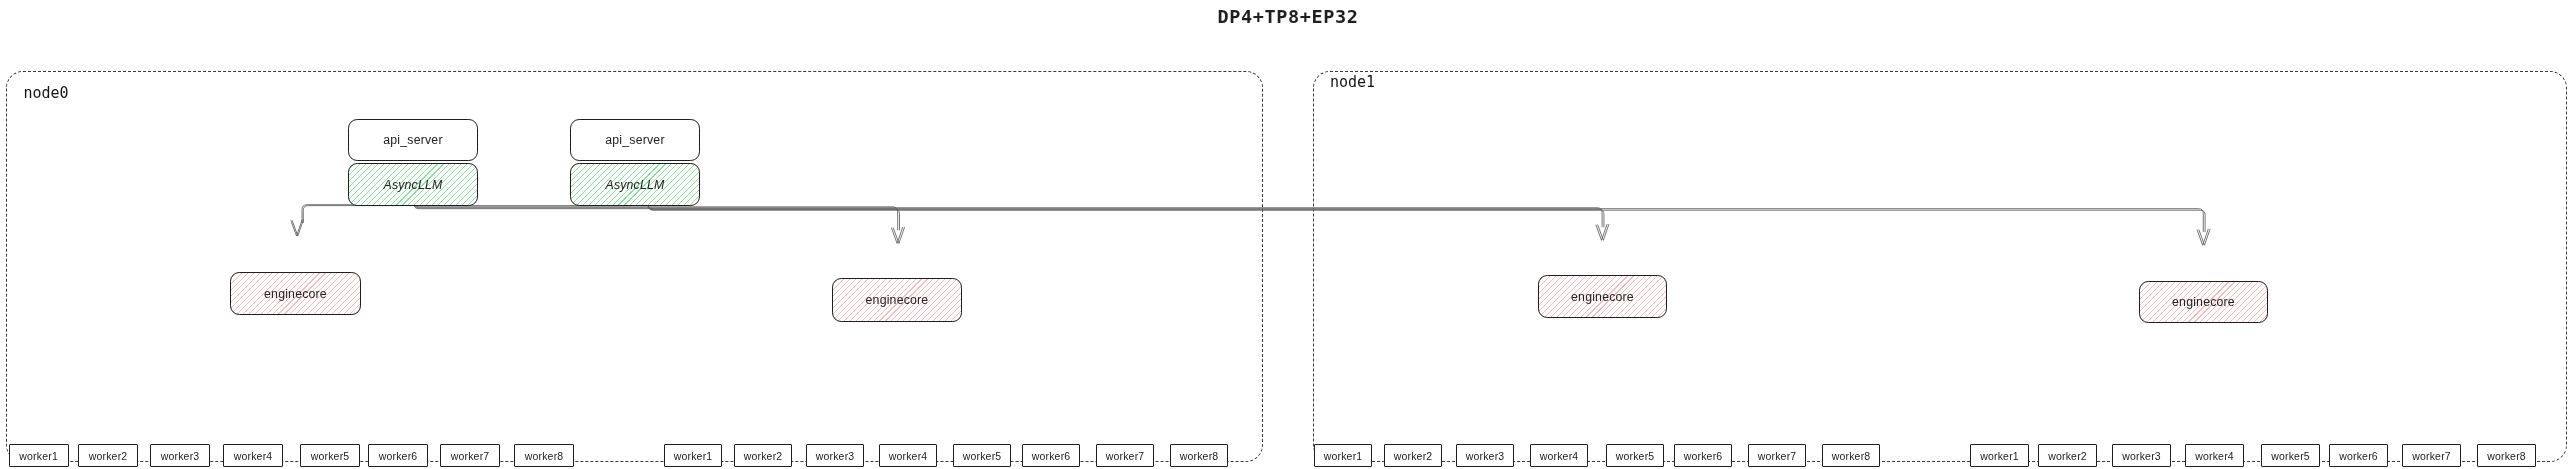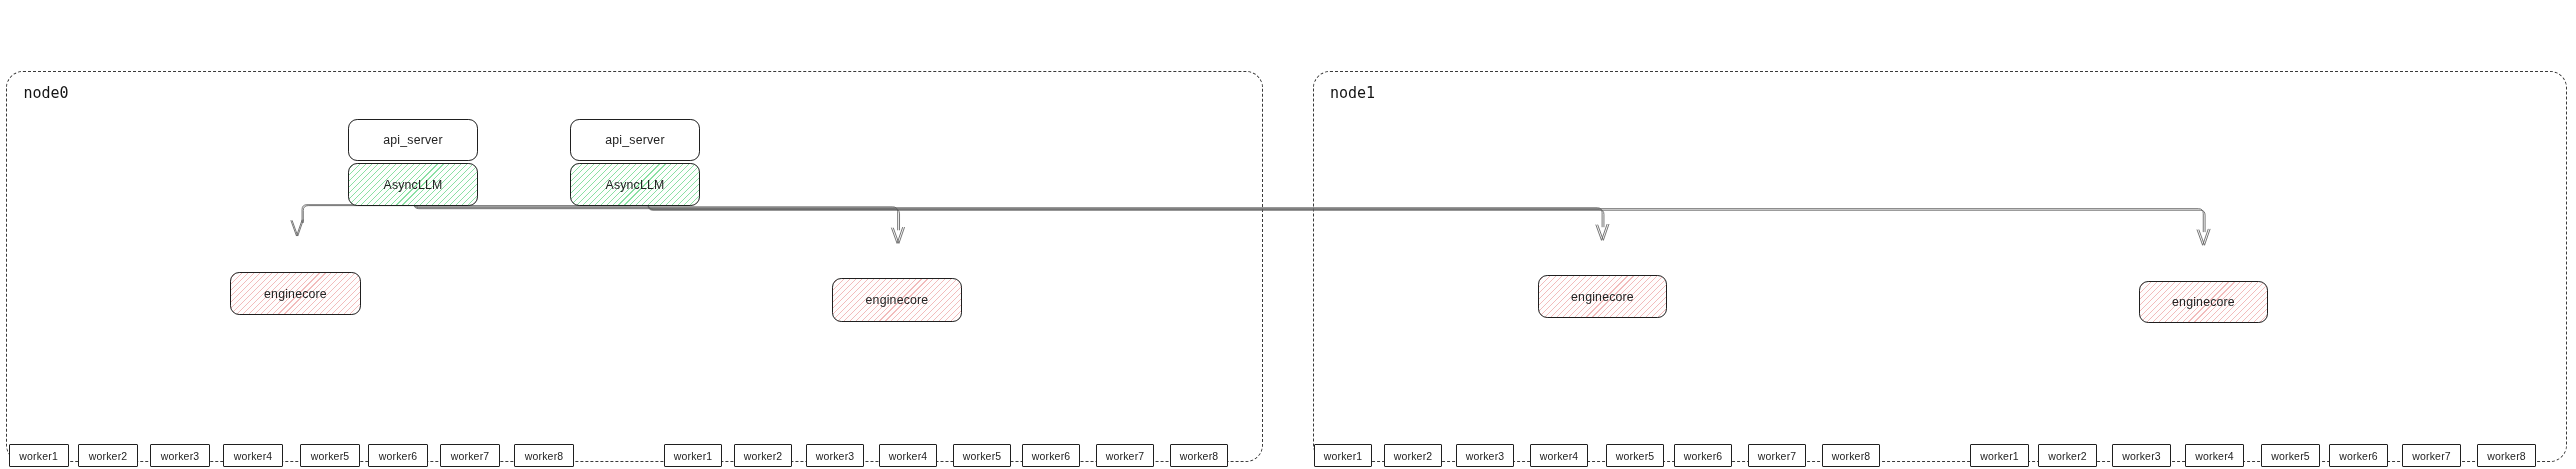--- a/index.html
+++ b/index.html
@@ -23,31 +23,33 @@
   .box{
     position:absolute;display:flex;align-items:center;justify-content:center;
     background:#ffffff;border:1.5px solid #1f1f1f;color:#222;z-index:2;
     box-sizing:border-box;letter-spacing:0.2px;margin-top:33px;
   }
   .box.big{border-radius:9.2px;font-size:12.3px;}
   .box.worker{border-radius:1px;font-size:10.5px;border-width:1.2px;}
   .hatch-green{
     background-color:#fdfffd;
     background-image:repeating-linear-gradient(135deg, transparent 0 3.4px, var(--async-hatch,#8be0a4) 3.4px 4.2px);
+    font-style:italic;
   }
   .hatch-red{
     background-color:#fffdfd;
     background-image:repeating-linear-gradient(135deg, transparent 0 3.4px, var(--engine-hatch,#f2bcbc) 3.4px 4.2px);
   }
   svg.edges{position:absolute;left:0;top:0;width:2576px;height:469px;z-index:1;}
 </style>
 </head>
 <body>
 
 <div class="canvas" id="canvas">
+  <div class="title">DP4+TP8+EP32</div>
   <svg class="edges" id="edges" xmlns="http://www.w3.org/2000/svg" viewBox="0 0 4188 763" width="2576" height="469">
       <path d="M 660 281 V 325 Q 660 333 652 333 H 498 Q 490 333 490 341 V 362" fill="none" stroke="#5f5f5f" stroke-width="1.4" stroke-linecap="round"></path>
       <path d="M 472 359 L 481 384 L 490 358" fill="none" stroke="#5f5f5f" stroke-width="1.4" stroke-linecap="round"></path>
       <path d="M 1032 281 V 326.5 Q 1032 334.5 1024 334.5 H 500 Q 492 334.5 492 342.5 V 362" fill="none" stroke="#5f5f5f" stroke-width="1.4" stroke-linecap="round"></path>
       <path d="M 474 359 L 483 384 L 492 358" fill="none" stroke="#5f5f5f" stroke-width="1.4" stroke-linecap="round"></path>
       <path d="M 672 281 V 328.5 Q 672 336.5 680 336.5 H 1451 Q 1459 336.5 1459 344.5 V 374" fill="none" stroke="#5f5f5f" stroke-width="1.4" stroke-linecap="round"></path>
       <path d="M 1449 371 L 1458 396 L 1467 370" fill="none" stroke="#5f5f5f" stroke-width="1.4" stroke-linecap="round"></path>
       <path d="M 1053 281 V 332 Q 1053 340 1061 340 H 1454 Q 1462 340 1462 348 V 374" fill="none" stroke="#5f5f5f" stroke-width="1.4" stroke-linecap="round"></path>
       <path d="M 1452 371 L 1461 396 L 1470 370" fill="none" stroke="#5f5f5f" stroke-width="1.4" stroke-linecap="round"></path>
       <path d="M 672 281 V 330 Q 672 338 680 338 H 2597 Q 2605 338 2605 346 V 369" fill="none" stroke="#5f5f5f" stroke-width="1.4" stroke-linecap="round"></path>
@@ -55,21 +57,21 @@
       <path d="M 1053 281 V 333 Q 1053 341 1061 341 H 2600 Q 2608 341 2608 349 V 369" fill="none" stroke="#5f5f5f" stroke-width="1.4" stroke-linecap="round"></path>
       <path d="M 2598 366 L 2607 391 L 2616 365" fill="none" stroke="#5f5f5f" stroke-width="1.4" stroke-linecap="round"></path>
       <path d="M 672 281 V 331.5 Q 672 339.5 680 339.5 H 3575 Q 3583 339.5 3583 347.5 V 377" fill="none" stroke="#5f5f5f" stroke-width="1.4" stroke-linecap="round"></path>
       <path d="M 3573 374 L 3582 399 L 3591 373" fill="none" stroke="#5f5f5f" stroke-width="1.4" stroke-linecap="round"></path>
       <path d="M 1053 281 V 334 Q 1053 342 1061 342 H 3578 Q 3586 342 3586 350 V 377" fill="none" stroke="#5f5f5f" stroke-width="1.4" stroke-linecap="round"></path>
       <path d="M 3576 374 L 3585 399 L 3594 373" fill="none" stroke="#5f5f5f" stroke-width="1.4" stroke-linecap="round"></path>
     </svg>
 <div class="node" style="left: 6.2px; top: 71px; width: 1257px; height: 391px;"></div>
     <div class="node-label" style="left: 23.4px; top: 84px;">node0</div>
     <div class="node" style="left: 1313px; top: 71px; width: 1254px; height: 391px;"></div>
-    <div class="node-label" style="left: 1330px; top: 84px; text-align: center;">node1</div>
+    <div class="node-label" style="left: 1330px; top: 73px; text-align: center;">node1</div>
     <div class="box big" style="left: 348px; top: 86px; width: 130px; height: 42px;">api_server</div>
     <div class="box big hatch-green" style="left: 348px; top: 130px; width: 130px; height: 43px;">AsyncLLM</div>
     <div class="box big" style="left: 570px; top: 86px; width: 130px; height: 42px;">api_server</div>
     <div class="box big hatch-green" style="left: 570px; top: 130px; width: 130px; height: 43px;">AsyncLLM</div>
     <div class="box big hatch-red" style="left: 230px; top: 239px; width: 131px; height: 43px;">enginecore</div>
     <div class="box big hatch-red" style="left: 832px; top: 245px; width: 130px; height: 44px;">enginecore</div>
     <div class="box big hatch-red" style="left: 1538px; top: 242px; width: 129px; height: 43px;">enginecore</div>
     <div class="box big hatch-red" style="left: 2139px; top: 248px; width: 129px; height: 42px;">enginecore</div>
     <div class="box worker" style="left: 8.6px; top: 411px; width: 60px; height: 23.4px;">worker1</div>
     <div class="box worker" style="left: 78px; top: 411px; width: 60px; height: 23.4px;">worker2</div>

